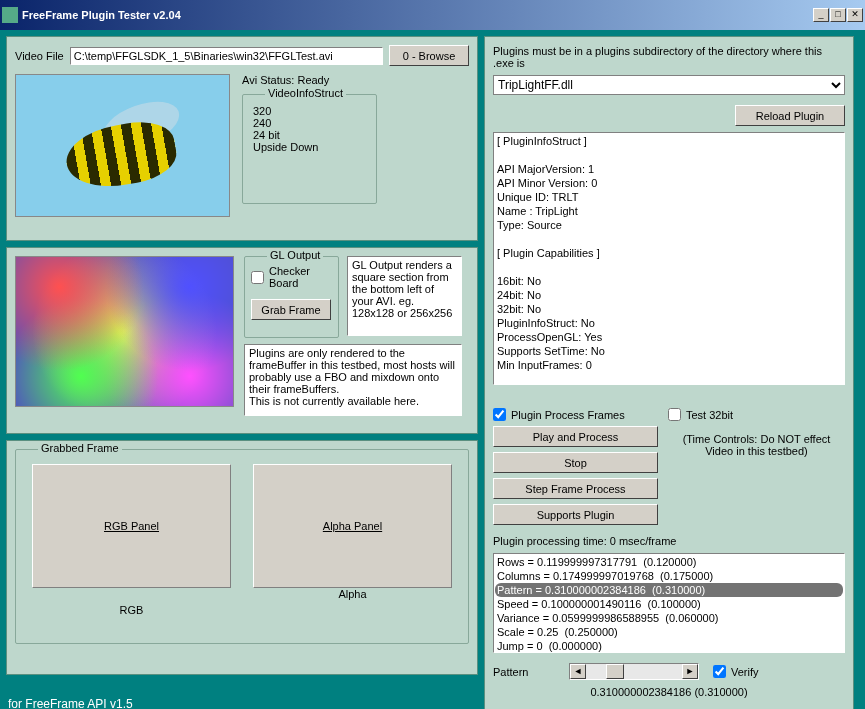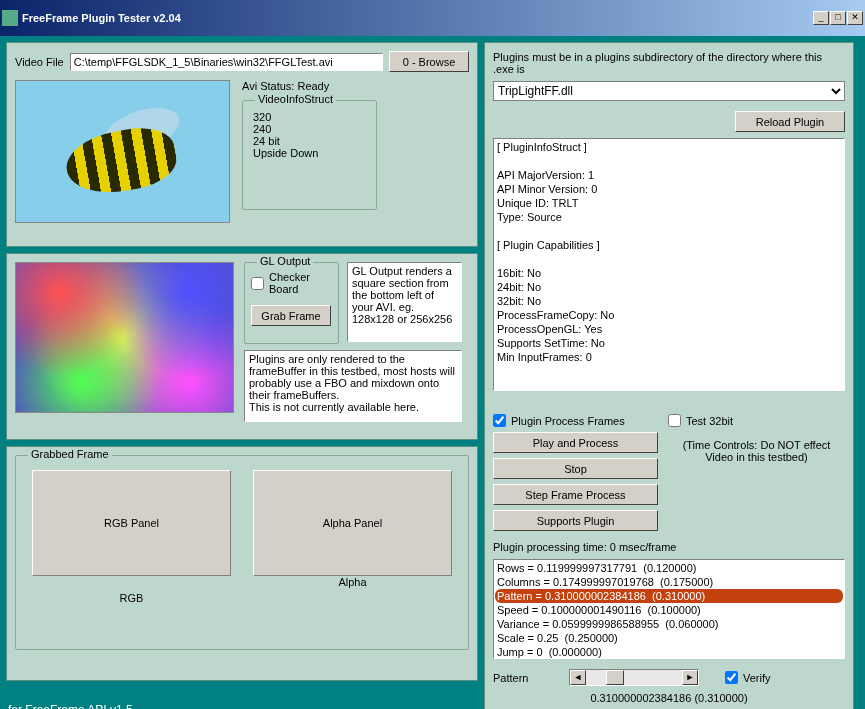--- a/index.html
+++ b/index.html
@@ -5,21 +5,21 @@
     * { box-sizing: border-box; margin: 0; padding: 0; }
     body {
       font-family: Tahoma, Arial, sans-serif;
       font-size: 11px;
       background: #d4d0c8;
       width: 865px;
       height: 709px;
       overflow: hidden;
     }
     .titlebar {
-      height: 36px;
+      height: 30px;
       background: linear-gradient(to right, #0a246a, #a6caf0);
       color: white;
       display: flex;
       align-items: center;
       padding: 0 2px;
     }
     .titlebar-icon {
       width: 16px;
       height: 16px;
       margin-right: 4px;
@@ -79,21 +79,21 @@
     }
     .groupbox {
       border: 1px solid #88a89a;
       border-radius: 2px;
       position: relative;
       padding: 10px;
     }
     .groupbox-title {
       position: absolute;
       top: -8px;
-      left: 12px;
+      left: 22px;
       background: #bed7cc;
       padding: 0 3px;
       font-size: 11px;
     }
     .row { display: flex; align-items: center; gap: 6px; }
     .preview-img {
       width: 215px;
       height: 143px;
       border: 1px solid #888;
       background: #87ceeb;
@@ -108,28 +108,29 @@
       border: 1px solid #888;
       background:
         radial-gradient(circle at 20% 20%, #ff5050 0%, transparent 40%),
         radial-gradient(circle at 80% 20%, #5050ff 0%, transparent 40%),
         radial-gradient(circle at 30% 80%, #50ff50 0%, transparent 40%),
         radial-gradient(circle at 80% 80%, #ff50ff 0%, transparent 40%),
         radial-gradient(circle at 50% 50%, #ffff50 0%, #5050c0 70%);
     }
     .grabbed-placeholder {
       width: 199px;
-      height: 106px;
+      height: 124px;
       background: #d4d0c8;
       border: 1px solid #fff;
       border-right-color:#808080;
       border-bottom-color:#808080;
       display: flex;
       align-items: center;
       justify-content: center;
+      text-decoration: underline;
     }
     .textarea {
       font-family: Tahoma, Arial, sans-serif;
       font-size: 11px;
       border: 1px solid #808080;
       border-right-color: #fff;
       border-bottom-color: #fff;
       background: white;
       padding: 2px 4px;
       resize: none;
@@ -147,21 +148,21 @@
       border: 1px solid #808080;
       border-right-color: #fff;
       border-bottom-color: #fff;
       background: white;
       overflow-y: scroll;
       font-size: 11px;
       line-height: 14px;
       padding: 1px;
     }
     .listbox .line { padding: 0 2px; white-space: pre;}
-    .listbox .selected { background: #c2410c; color: white; border-radius: 6px;}
+    .listbox .selected { background: #737373; color: white; border-radius: 6px;}
     .checkbox { display:flex; align-items:center; gap:5px;}
     .checkbox input { width:13px;height:13px;}
     .footer-text { color: white; font-size: 12px; padding: 4px 2px 0 2px; margin-top: 12px;}
     .scrollbar-like {
       display:flex; align-items:center;
       background:#d4d0c8; border:1px solid #808080;
       border-right-color:#fff;border-bottom-color:#fff;
       height:17px;width:130px;
     }
     .sb-btn{width:16px;height:15px;background:#d4d0c8;border:1px solid #fff;border-right-color:#404040;border-bottom-color:#404040;text-align:center;font-size:9px;line-height:12px;cursor:pointer}
@@ -258,28 +259,29 @@
       </select>
       <div style="text-align:right;margin-top:4px">
         <button class="btn" style="width:110px">Reload Plugin</button>
       </div>
       <div class="listbox" style="height:253px" id="plugin-info">
           <div class="line">[ PluginInfoStruct ]</div>
           <div class="line">&nbsp;</div>
           <div class="line">API MajorVersion: 1</div>
           <div class="line">API Minor Version: 0</div>
           <div class="line">Unique ID: TRLT</div>
+          <div class="line">Name : TripLight</div>
           <div class="line">Type: Source</div>
           <div class="line">&nbsp;</div>
           <div class="line">[ Plugin Capabilities ]</div>
           <div class="line">&nbsp;</div>
           <div class="line">16bit: No</div>
           <div class="line">24bit: No</div>
           <div class="line">32bit: No</div>
-          <div class="line">ProcessFrameCopy: No</div>
+          <div class="line">PluginInfoStruct: No</div>
           <div class="line">ProcessOpenGL: Yes</div>
           <div class="line">Supports SetTime: No</div>
           <div class="line">Min InputFrames: 0</div>
         </div>
 
       <div style="display:flex;gap:10px;margin-top:17px">
         <div style="width:165px;display:flex;flex-direction:column;gap:5px">
           <label class="checkbox">
             <input type="checkbox" checked="" style="">
               <span>Plugin Process Frames</span>
@@ -311,21 +313,21 @@
 
       <div class="row" style="margin-top:4px">
         <span style="width:70px">Pattern</span>
         <div class="scrollbar-like">
           <div class="sb-btn">◄</div>
           <div class="sb-track">
               <div class="sb-thumb"></div>
             </div>
           <div class="sb-btn">►</div>
         </div>
-        <label class="checkbox" style="margin-left:20px">
+        <label class="checkbox" style="margin-left:8px">
           <input type="checkbox" checked="" style="">
             <span>Verify</span>
         </label>
       </div>
       <div style="text-align:center">0.310000002384186  (0.310000)</div>
     </div>
   </div>
 </div>
 
 </body></html>

